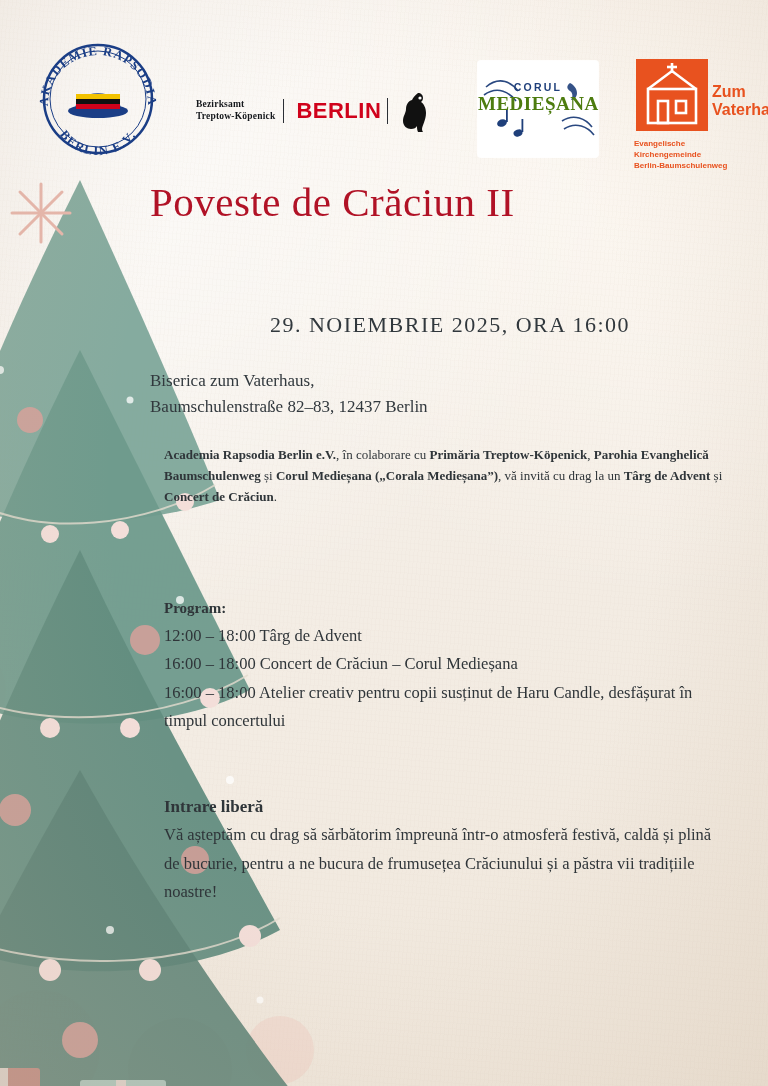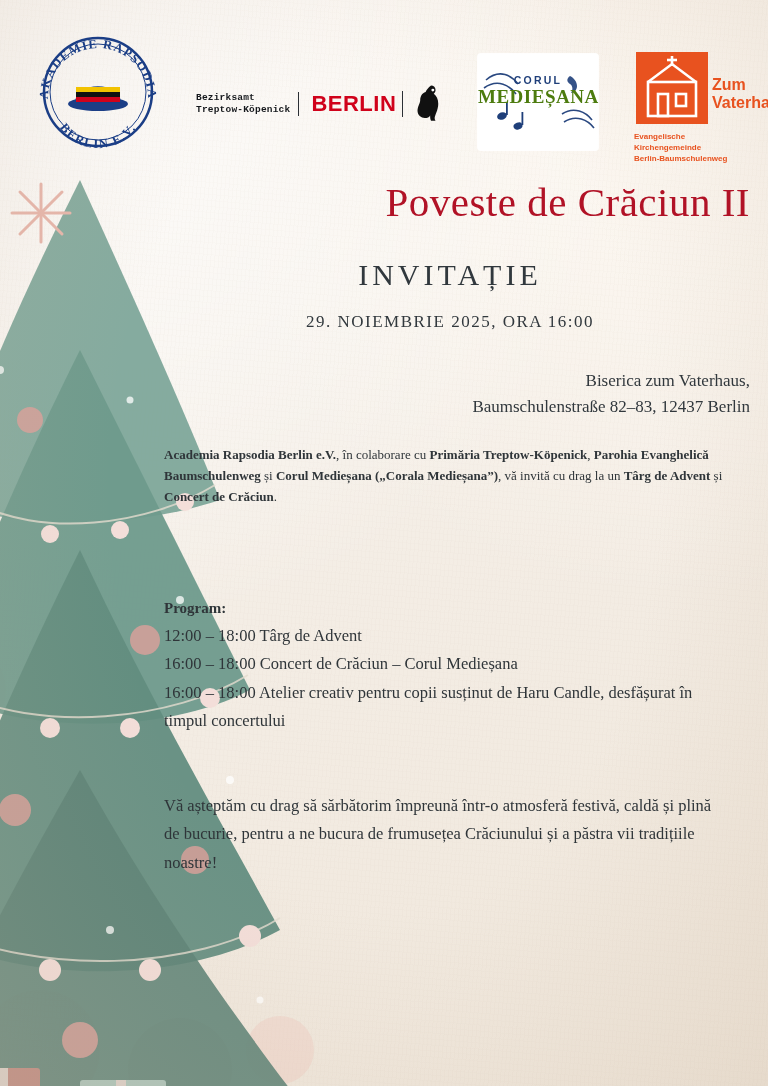--- a/index.html
+++ b/index.html
@@ -55,35 +55,36 @@
   .logo-row {
     position: absolute;
     top: 24px;
     left: 0;
     width: 768px;
     height: 120px;
   }
   .logo {
     position: absolute;
     box-sizing: border-box;
+    margin-top: 7px;
   }
   
   .logo-rapsodia {
     left: 28px; top: 8px; width: 140px; height: 120px;
   }
   .seal {
     position: absolute; inset: 0;
   }
   
   .logo-berlin {
     left: 196px; top: 52px; width: 248px; height: 56px;
     display: flex; align-items: center; gap: 10px;
   }
   .bez-block {
-    font-family: Liberation Mono, monospace;
+    font-family: Liberation Serif, serif;
     font-size: 9.5px;
     line-height: 1.25;
     color: #15181c;
     letter-spacing: 0.2px;
     font-weight: 700;
     padding-right: 8px;
     border-right: 1.5px solid #2b2f35;
     white-space: nowrap;
   }
   .berlin-word {
@@ -160,21 +161,21 @@
   .content {
     position: absolute;
     left: 0; top: 0;
     width: 768px; height: 1086px;
   }
   .title {
     position: absolute;
     top: 178px;
     left: 150px;
     width: 600px;
-    text-align: right;
+    text-align: left;
     font-size: 41px;
     color: #b11226;
     letter-spacing: 0.5px;
     font-family: "Liberation Serif", serif;
   }
   .invitation {
     position: absolute;
     top: 258px;
     left: 150px;
     width: 600px;
@@ -182,30 +183,30 @@
     font-size: 30px;
     letter-spacing: 4px;
     color: #31383d;
   }
   .datetime {
     position: absolute;
     top: 312px;
     left: 150px;
     width: 600px;
     text-align: center;
-    font-size: 17px;
+    font-size: 22px;
     letter-spacing: 1.5px;
     color: #31383d;
   }
   .venue {
     position: absolute;
     top: 368px;
     left: 150px;
     width: 600px;
-    text-align: right;
+    text-align: left;
     font-size: 17px;
     line-height: 1.55;
     color: #31383d;
   }
   .venue div { white-space: nowrap; }
 
   .body-block {
     position: absolute;
     left: 164px;
     width: 566px;
@@ -413,38 +414,38 @@
         <div>Evangelische Kirchengemeinde</div>
         <div>Berlin-Baumschulenweg</div>
       </div>
     </div>
   </div>
 
   <div class="content">
 
     <div class="title">Poveste de Crăciun II</div>
 
-    <div class="invitation">INVITAȚIE</div>
 
     <div class="datetime">29. NOIEMBRIE 2025, ORA 16:00</div>
 
     <div class="venue">
       <div>Biserica zum Vaterhaus,</div>
       <div>Baumschulenstraße 82–83, 12437 Berlin</div>
     </div>
 
     <div class="body-block intro">
       <b>Academia Rapsodia Berlin e.V.</b><span>, în colaborare cu </span><b>Primăria Treptow-Köpenick</b><span>, </span><b>Parohia Evanghelică Baumschulenweg</b><span> și </span><b>Corul Medieșana („Corala Medieșana”)</b><span>, vă invită cu drag la un </span><b>Târg de Advent</b><span> și </span><b>Concert de Crăciun</b><span>.</span>
     </div>
 
     <div class="body-block program">
       <div class="heading">Program:</div>
       <div class="row">12:00 – 18:00 Târg de Advent</div>
       <div class="row">16:00 – 18:00 Concert de Crăciun – Corul Medieșana</div>
       <div class="row">16:00 – 18:00 Atelier creativ pentru copii susținut de Haru Candle, desfășurat în timpul concertului</div>
     </div>
 
     <div class="body-block closing">
+      <div class="heading">Intrare liberă</div>
       <div>Vă așteptăm cu drag să sărbătorim împreună într-o atmosferă festivă, caldă și plină de bucurie, pentru a ne bucura de frumusețea Crăciunului și a păstra vii tradițiile noastre!</div>
     </div>
 
   </div>
 </div>
 
 </body></html>

